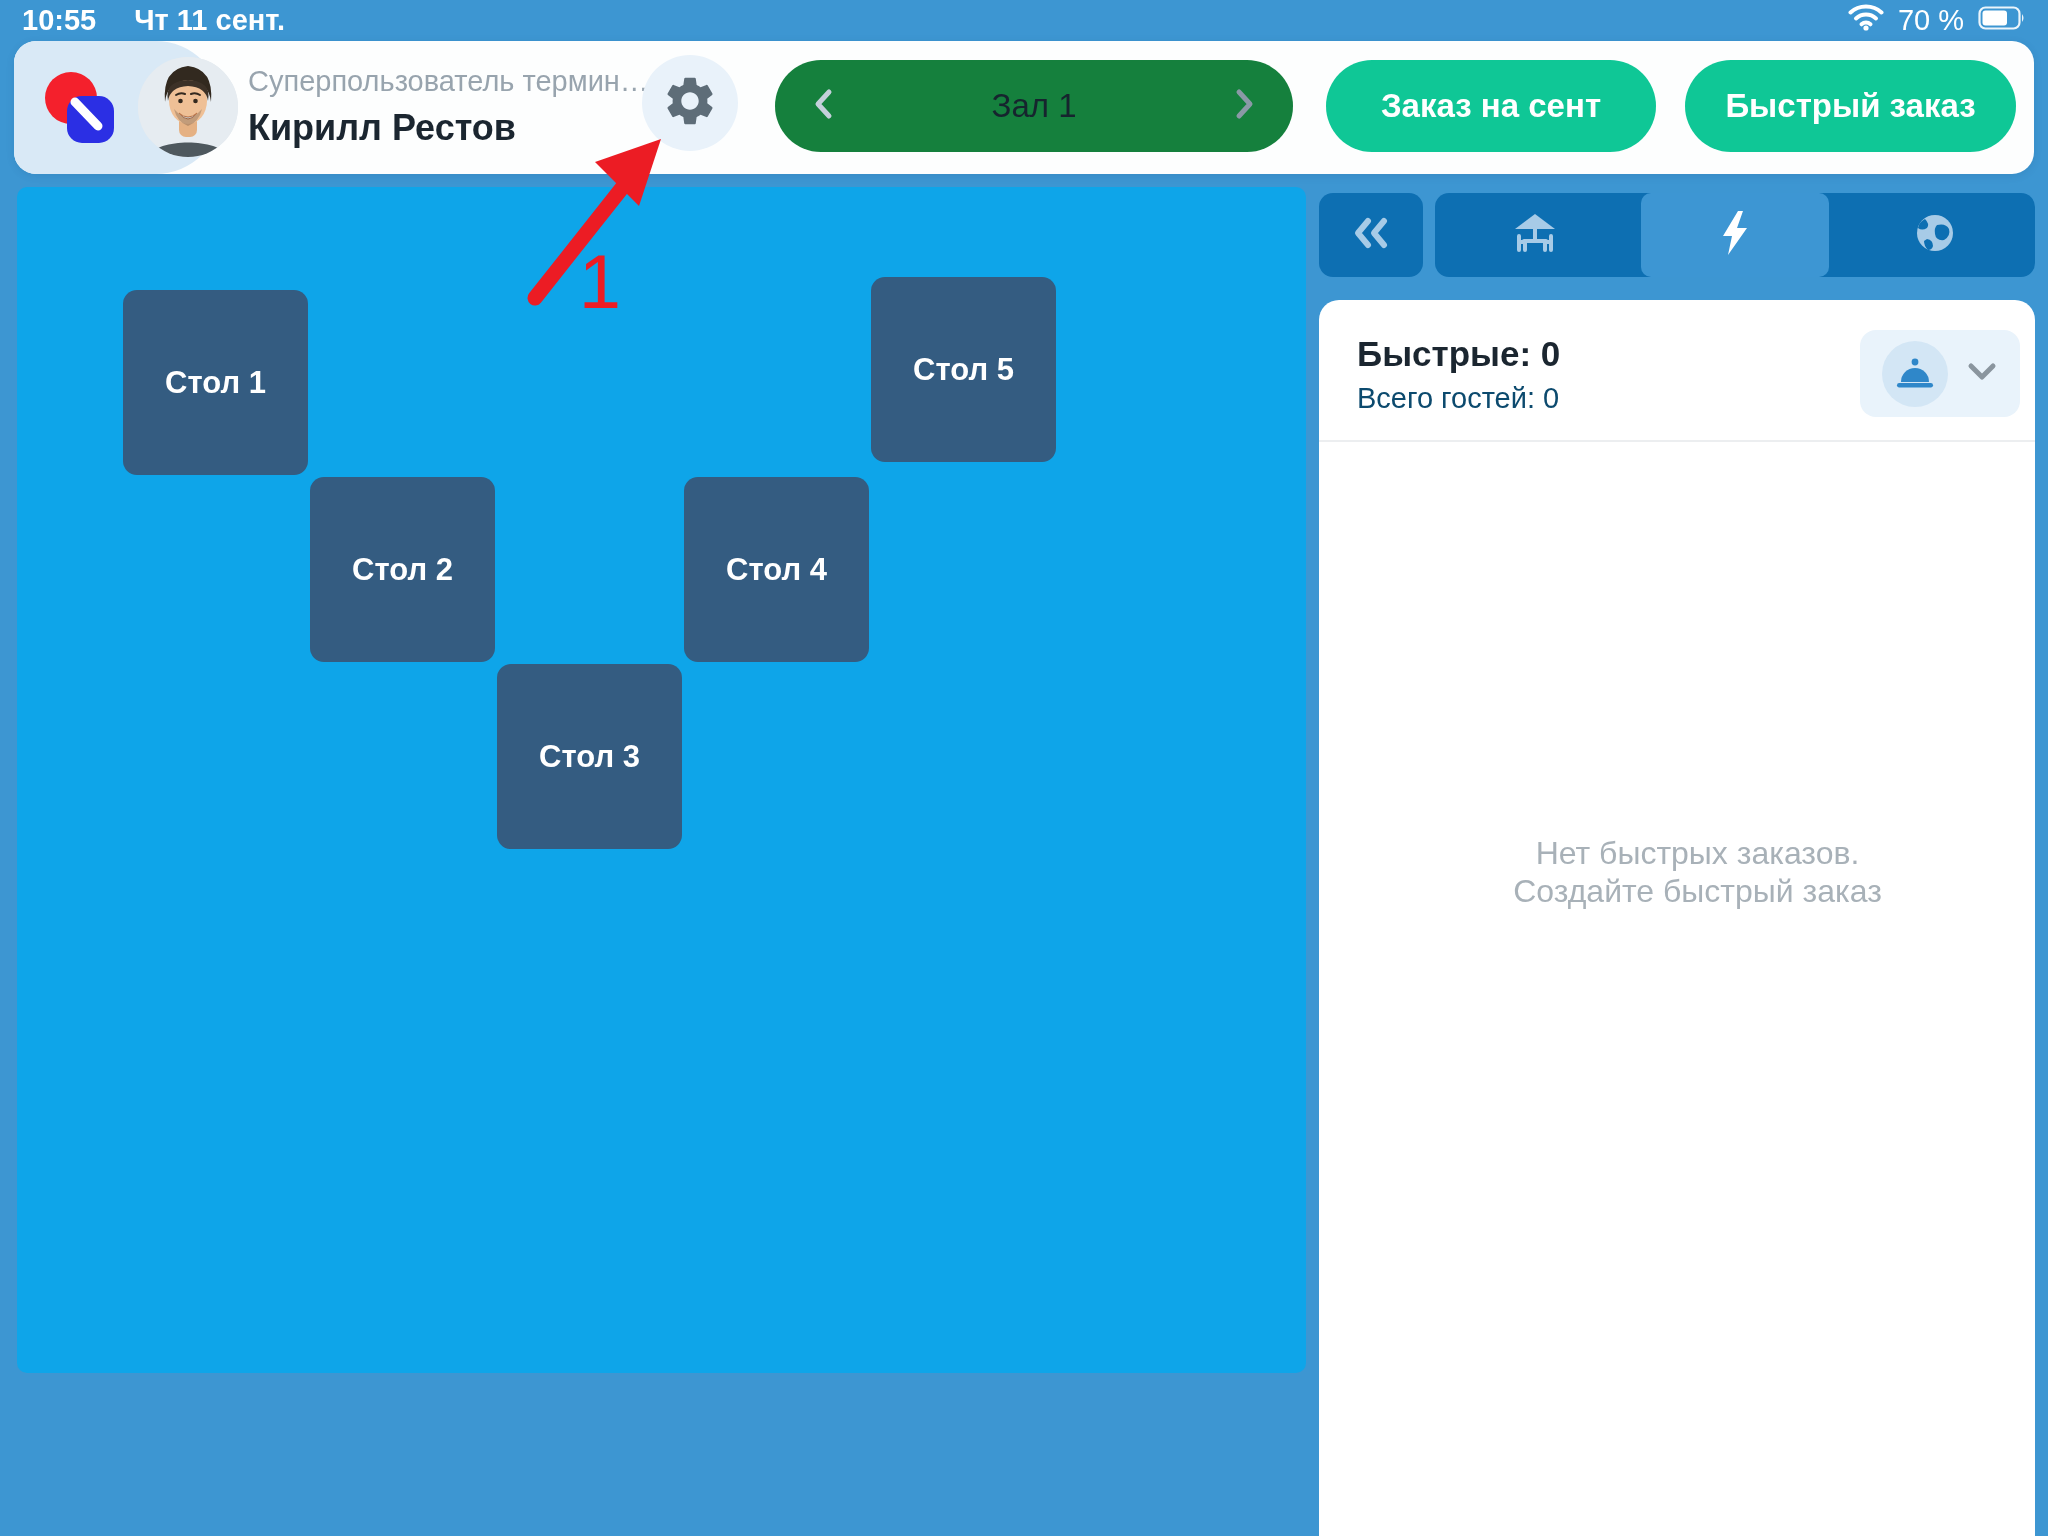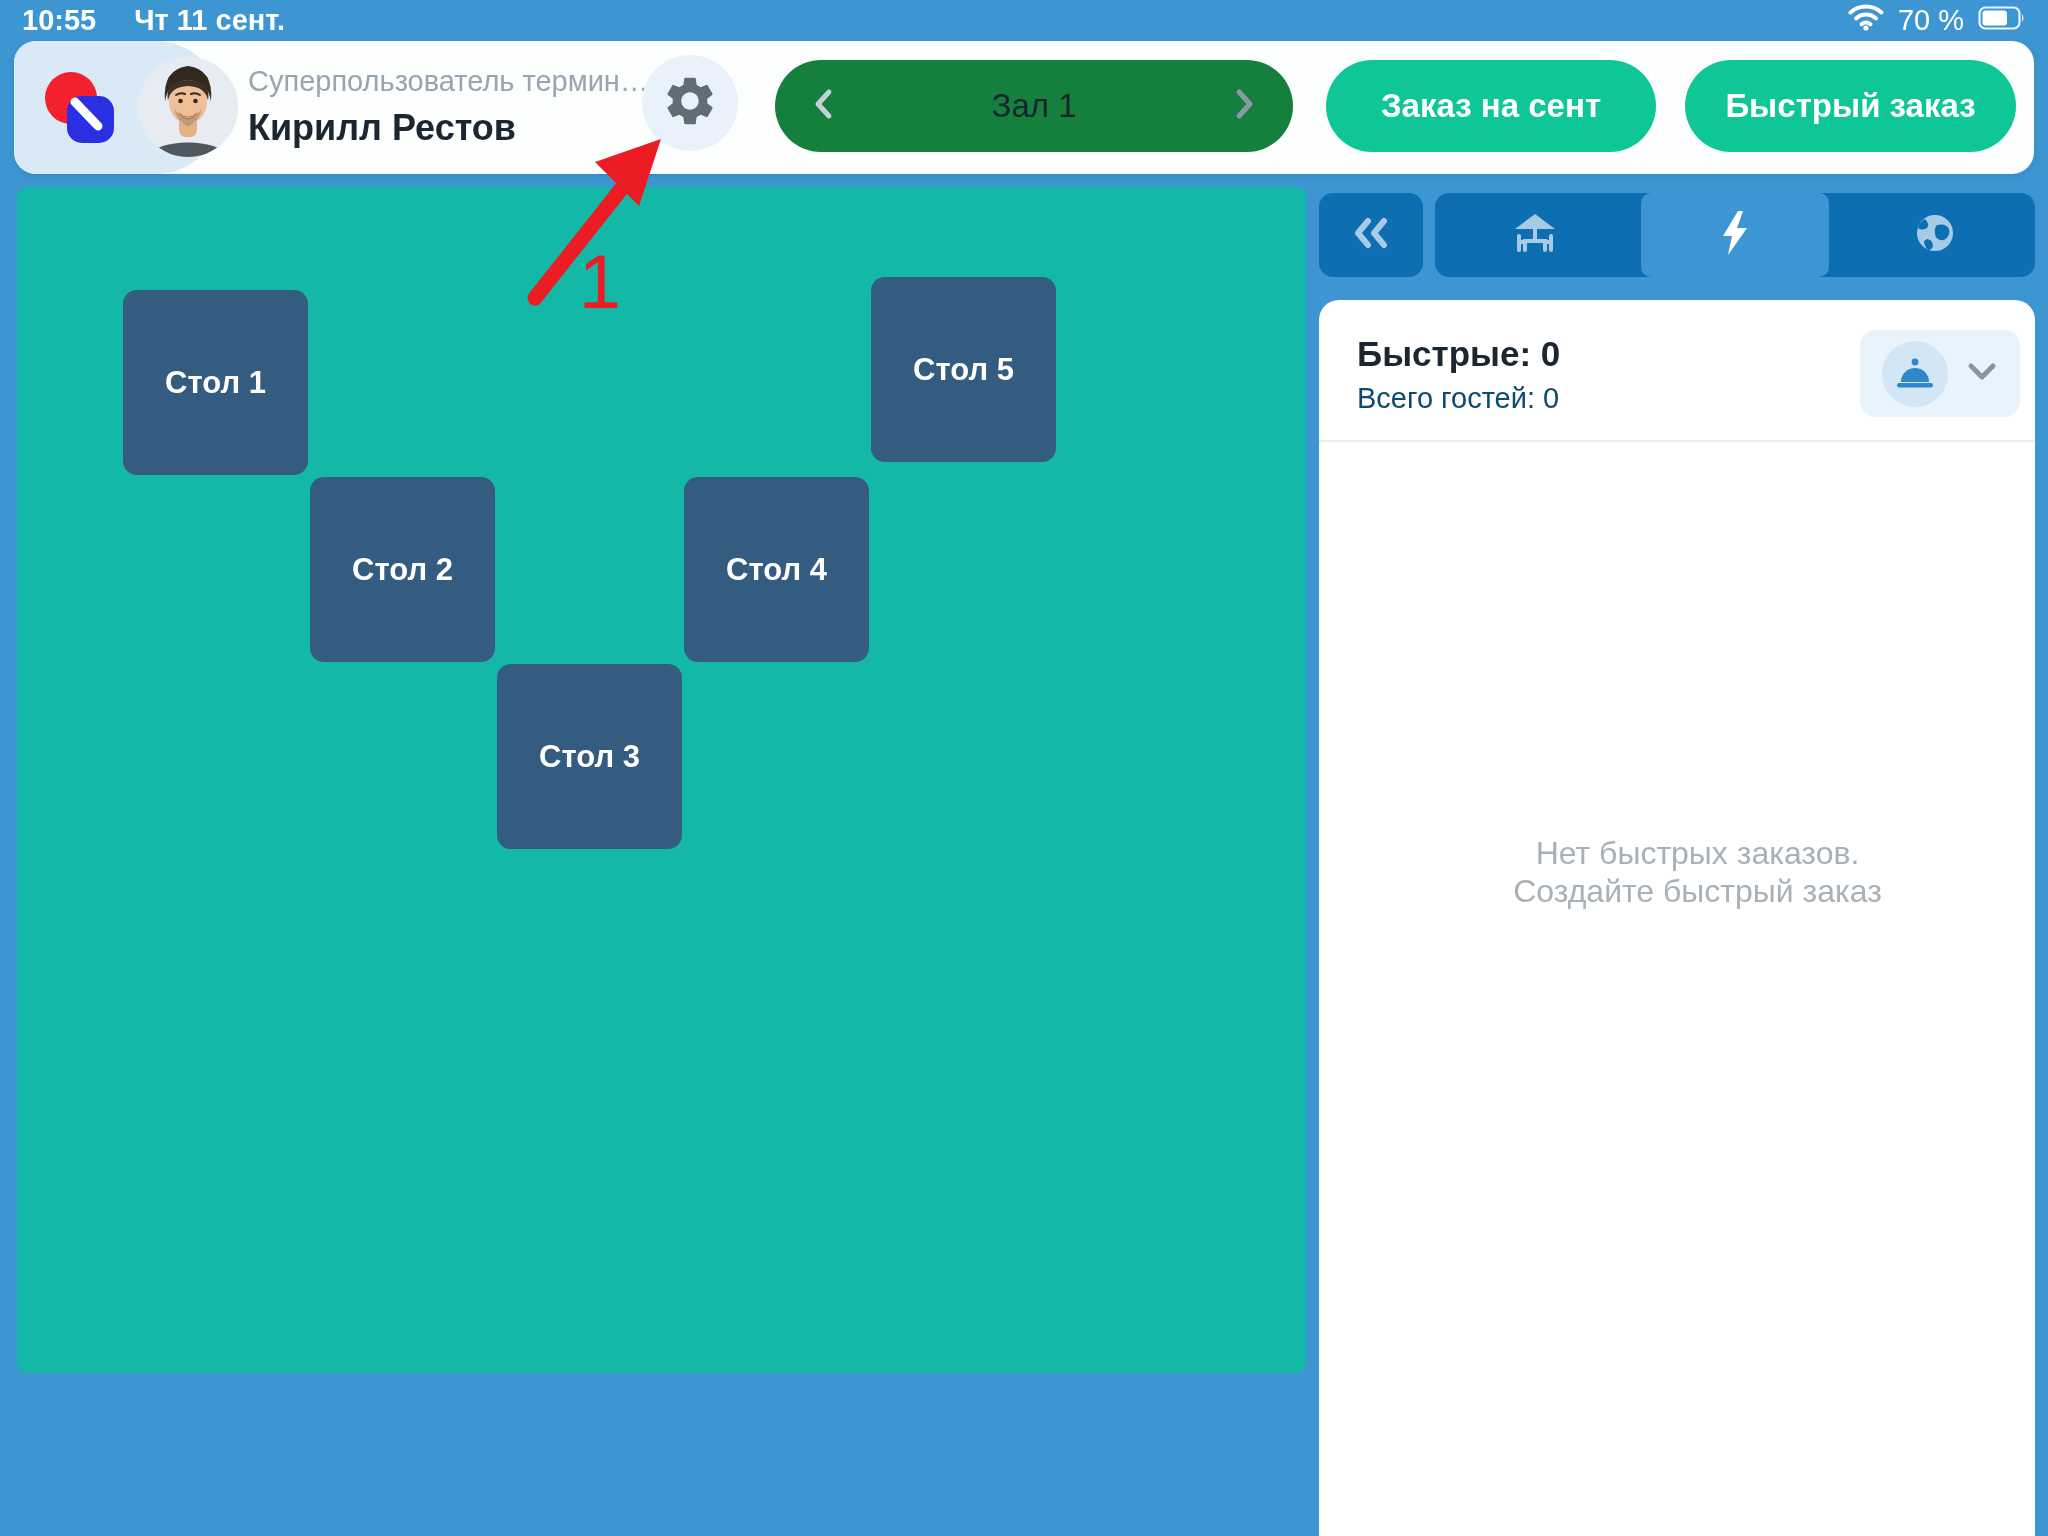--- a/index.html
+++ b/index.html
@@ -40,21 +40,21 @@
     justify-content:space-between;padding:0 38px;}
   .hall-label{font-size:33px;color:#16242E;font-weight:400;}
   .green-btn{position:absolute;top:19px;height:92px;border-radius:46px;
     background:#0FC796;color:#fff;font-size:33px;font-weight:600;
     display:flex;align-items:center;justify-content:center;border:none;}
   .btn-table-order{left:1312px;width:330px;}
   .btn-quick-order{left:1671px;width:331px;}
 
   
   .floor-plan{position:absolute;left:17px;top:187px;width:1289px;height:1186px;
-    background:#14b8a6;border-radius:10px;z-index:5;}
+    background:#0ea5e9;border-radius:10px;z-index:5;}
   .table-tile{position:absolute;width:185px;height:185px;border-radius:14px;
     background:#345C81;display:flex;align-items:center;justify-content:center;
     color:#fff;font-size:31px;font-weight:700;}
   .t1{left:106px;top:103px;}
   .t2{left:293px;top:290px;}
   .t3{left:480px;top:477px;}
   .t4{left:667px;top:290px;}
   .t5{left:854px;top:90px;}
 
   

